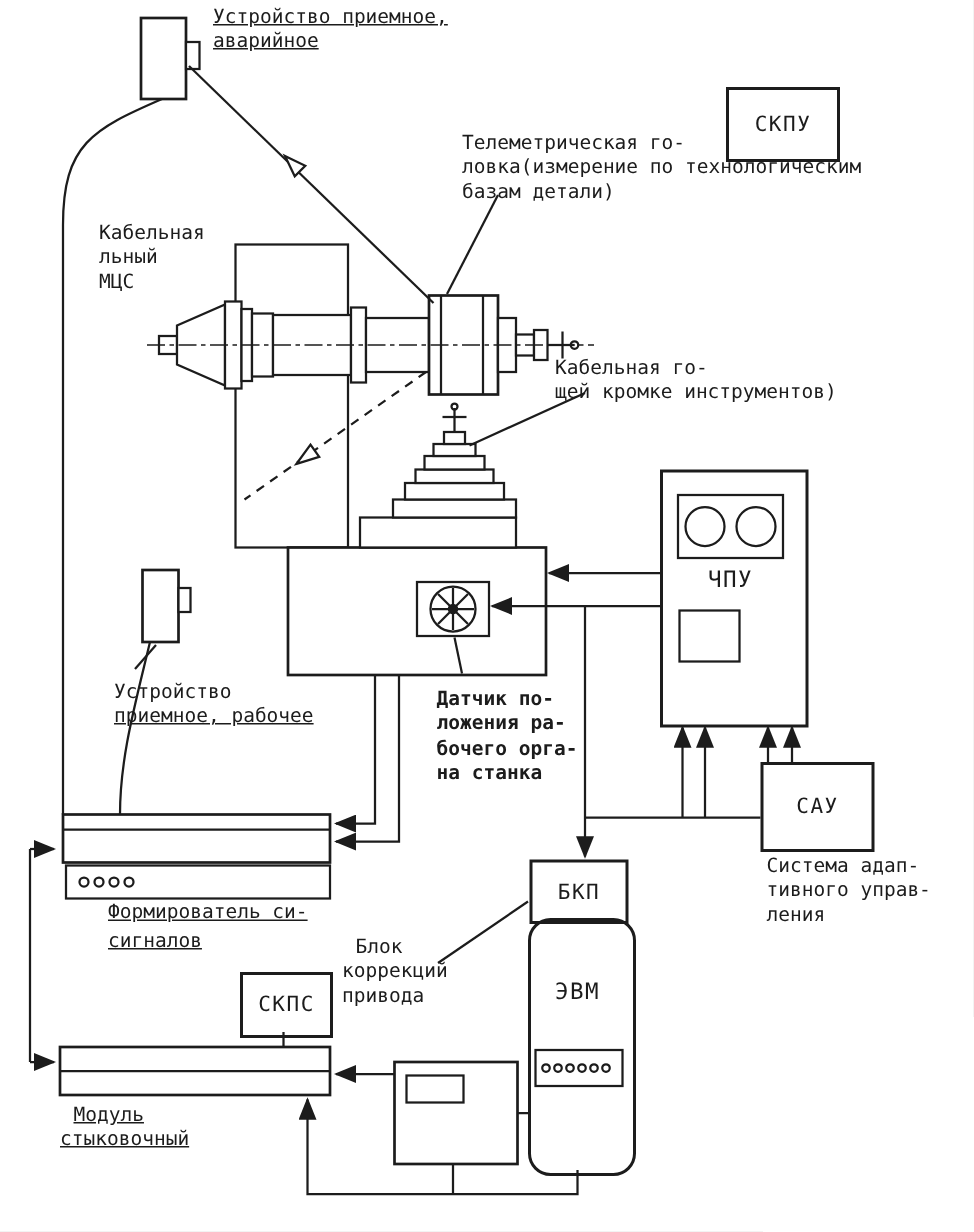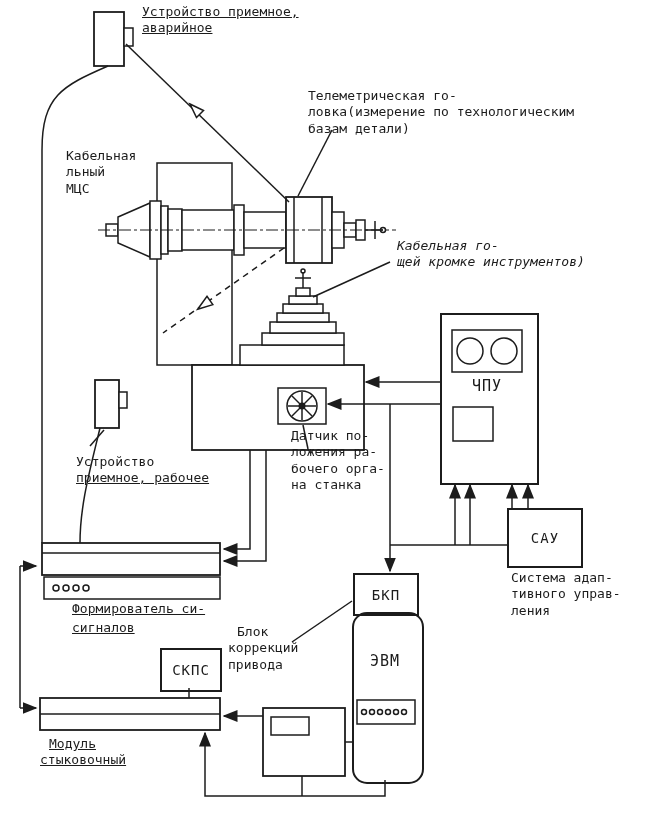--- a/index.html
+++ b/index.html
@@ -185,20 +185,23 @@
 
       <path d="M263,716 L224,716" marker-end="url(#ah)"></path>
 
       <path d="M385,780 L385,796 L205,796 L205,733" marker-end="url(#ah)"></path>
       <path d="M302,776 L302,796"></path>
 
       <path d="M345,742 L352,742"></path>
     </g>
   </svg>
 
+  <div class="ubox" style="left:484px;top:58px;width:72px;height:46px;">
+    <span>СКПУ</span>
+  </div>
 
 
   <div class="ubox plain" style="left:440px;top:313px;width:95px;height:168px;">
     <span class="inner-label" style="left:30px;top:62px;">ЧПУ</span>
   </div>
 
   <div class="ubox" style="left:507px;top:508px;width:72px;height:56px;">
     <span>САУ</span>
   </div>
 
@@ -224,31 +227,31 @@
     <span class="ln">ловка(измерение по технологическим</span>
     <span class="ln">базам детали)</span>
   </div>
 
   <div class="lbl" style="left:66px;top:148px;">
     <span class="ln">Кабельная</span>
     <span class="ln">льный</span>
     <span class="ln">МЦС</span>
   </div>
 
-  <div class="lbl" style="left:397px;top:238px;font-style:italic;">
+  <div class="lbl" style="left:370px;top:238px;">
     <span class="ln">Кабельная го-</span>
     <span class="ln">щей кромке инструментов)</span>
   </div>
 
   <div class="lbl" style="left:76px;top:454px;">
     <span class="ln">Устройство</span>
     <span class="ln u">приемное, рабочее</span>
   </div>
 
-  <div class="lbl" style="left:291px;top:428px;">
+  <div class="lbl" style="left:291px;top:459px;font-weight:bold;">
     <span class="ln">Датчик по-</span>
     <span class="ln">ложения ра-</span>
     <span class="ln">бочего орга-</span>
     <span class="ln">на станка</span>
   </div>
 
   <div class="lbl" style="left:511px;top:570px;">
     <span class="ln">Система адап-</span>
     <span class="ln">тивного управ-</span>
     <span class="ln">ления</span>

